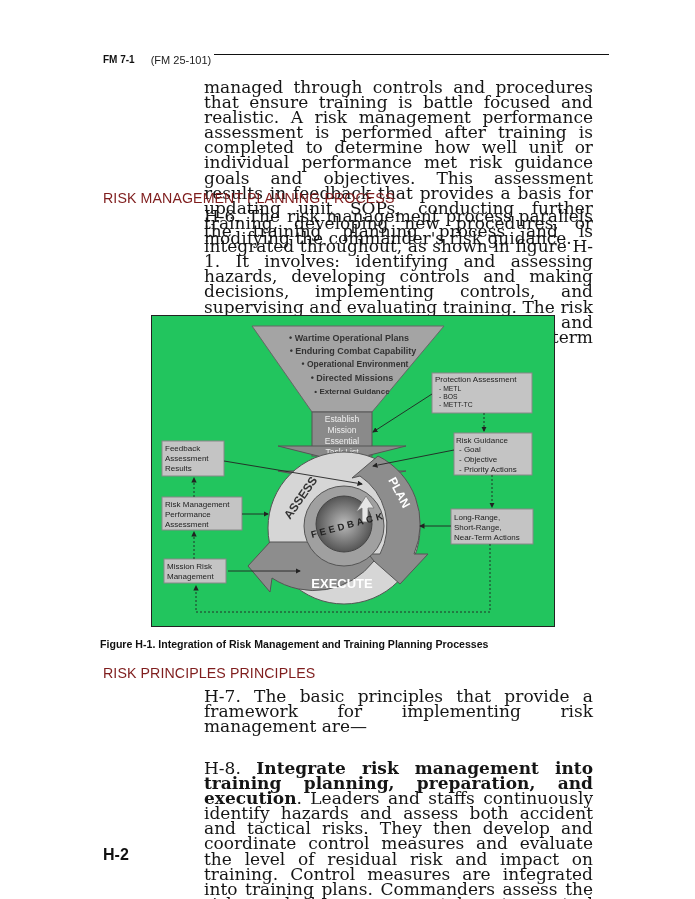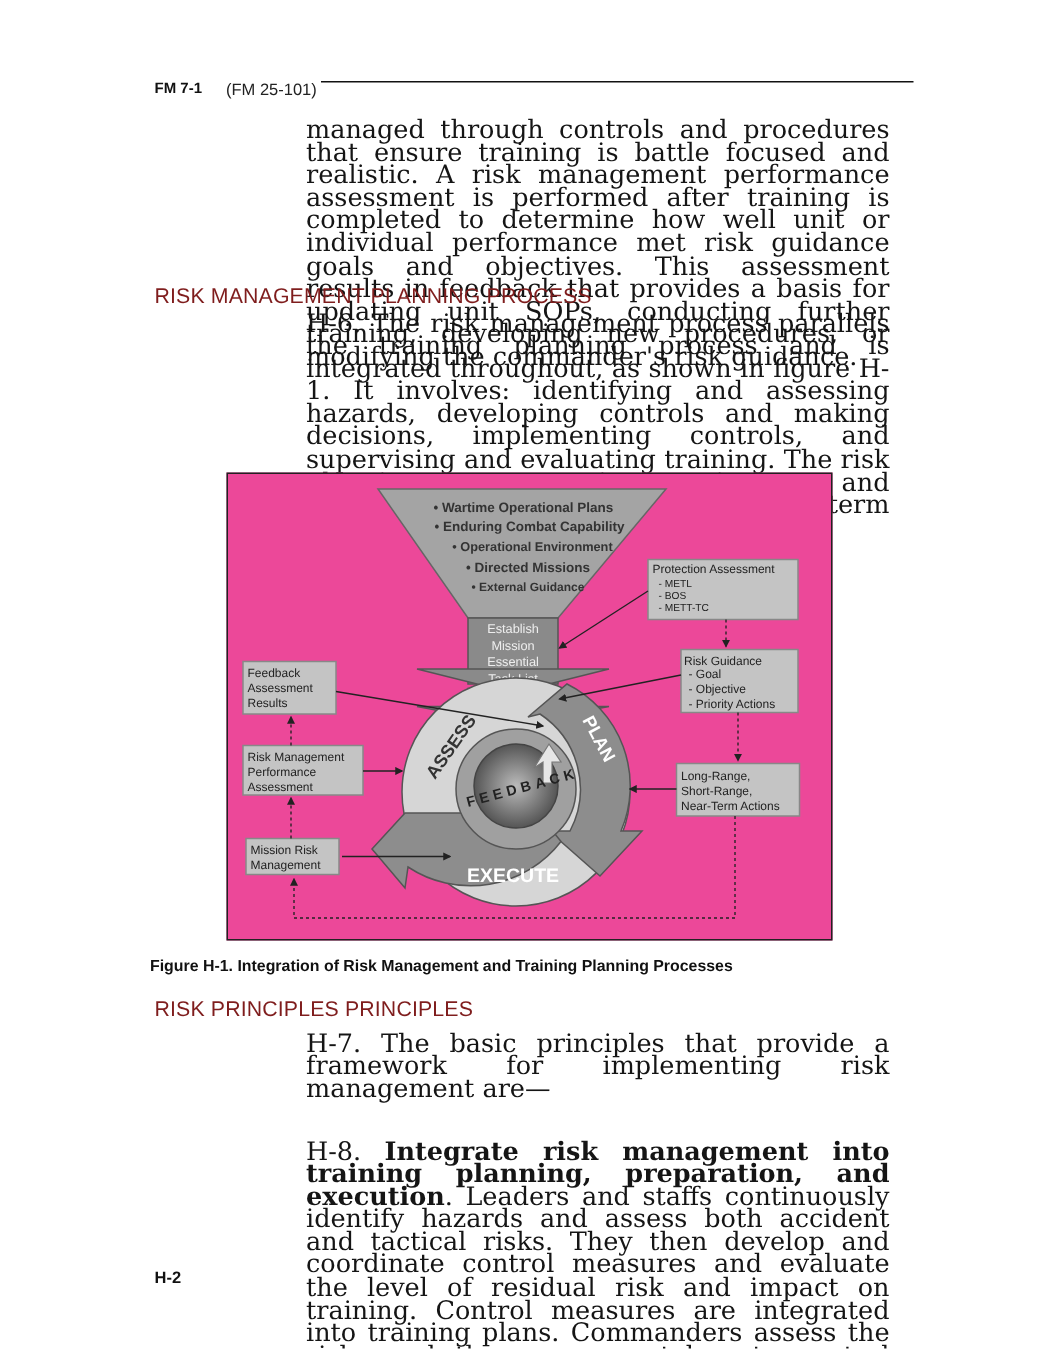--- a/index.html
+++ b/index.html
@@ -5,22 +5,22 @@
   html, body { margin:0; padding:0; background:#ffffff; }
   body { width:695px; height:899px; position:relative; overflow:hidden; color:#111; }
   .runhead { position:absolute; left:103px; top:54px; width:506px; height:14px; display:flex; align-items:flex-start; font-family:"Liberation Sans", sans-serif; }
   .runhead .code { font-weight:bold; font-size:10px; }
   .runhead .sub { font-size:11px; margin-left:16px; color:#222; }
   .runhead .rule { flex:1; height:1.3px; background:#111; margin-left:3px; }
   .para { position:absolute; left:204px; width:389px; font-family:"DejaVu Serif", serif; font-size:17px; line-height:15.1px; text-align:justify; color:#151515; }
   .para p { margin:0; }
   .h2 { position:absolute; left:103px; font-family:"Liberation Sans", sans-serif; font-size:14.2px; color:#7f1d1d; letter-spacing:0.1px; }
   .caption { position:absolute; left:100px; width:500px; top:638px; font-family:"Liberation Sans", sans-serif; font-weight:bold; font-size:10.6px; }
-  .pagenum { position:absolute; left:103px; top:846px; font-family:"Liberation Sans", sans-serif; font-weight:bold; font-size:11px; }
-  .figure { position:absolute; left:151px; top:315px; width:402px; height:310px; border:1.6px solid #222; background:#ec4899; }
+  .pagenum { position:absolute; left:103px; top:846px; font-family:"Liberation Sans", sans-serif; font-weight:bold; font-size:16px; }
+  .figure { position:absolute; left:151px; top:315px; width:402px; height:310px; border:1.6px solid #222; background:#22c55e; }
   .figure svg { width:100%; height:100%; display:block; }
   .bold { font-weight:bold; }
 </style>
 </head>
 <body>
 
 <div class="runhead">
   <span class="code">FM 7-1</span>
   <span class="sub">(FM 25-101)</span>
   <span class="rule"></span>

